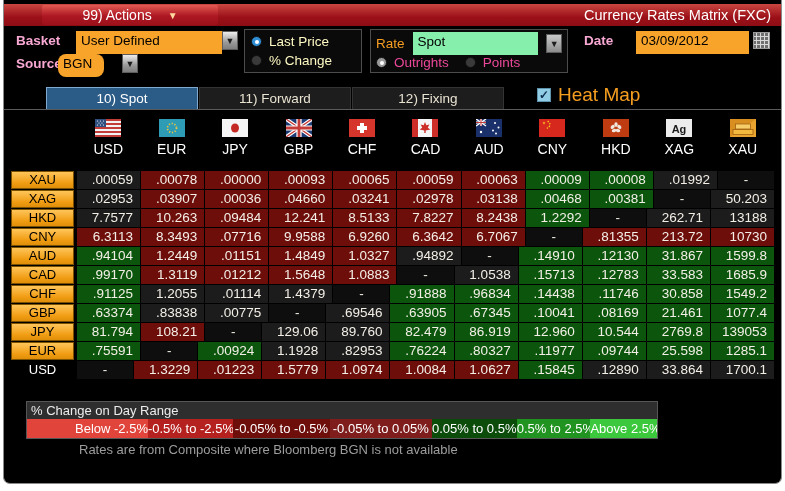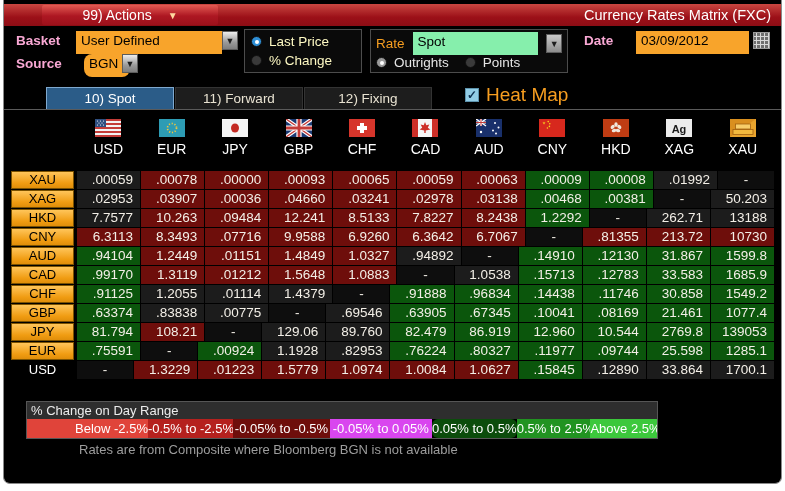--- a/index.html
+++ b/index.html
@@ -42,30 +42,30 @@
   }
   .panel { position:absolute; border:1px solid #4c4c4c; background:#0a0a0a;
            display:flex; flex-direction:column; justify-content:space-around; padding:2px 6px; }
   .radio-row { display:flex; align-items:center; gap:7px; cursor:pointer; }
   .radio { width:11px; height:11px; border-radius:50%; background:#3a3a3a;
            border:1px solid #101010; position:relative; flex:0 0 auto; }
   .radio.sel::after { content:''; position:absolute; inset:2.5px; border-radius:50%; background:#fff; }
   .radio.blue { background:#2e8fd6; }
   .radio.gray { background:#9a9a9a; }
   .radio-lbl-orange { color:#fef9c3; }
-  .radio-lbl-gray { color:#e5e5e5; }
+  .radio-lbl-gray { color:#ec4899; }
   .field.gray { background:#86efac; }
   .dd-btn.gray { background:linear-gradient(#c9c9c9,#8d8d8d); }
   .cal-btn { position:absolute; width:17px; height:17px; background:#6e6e6e; border:1px solid #9a9a9a;
     background-image:linear-gradient(#d8d8d8 1px, transparent 1px), linear-gradient(90deg,#d8d8d8 1px, transparent 1px);
     background-size:4px 4px; background-position:2px 3px; cursor:pointer; }
   
   .tabsrow { margin-top:0px; height:24px; display:flex; align-items:flex-end;
              padding-left:42px; border-bottom:1px solid #5a5a5a; }
-  .tab { width:128px; height:22px; line-height:22px; text-align:center; font-size:13.5px;
+  .tab { width:152px; height:22px; line-height:22px; text-align:center; font-size:13.5px;
          color:#e9e3d2; background:#1d1d1d; border:1px solid #333; border-bottom:none;
          margin-right:1px; cursor:pointer; }
   .tab.active { background:#2b5c88; border:1px solid #7fa9cf; border-bottom:none; color:#fff; }
   .heatmap { display:flex; align-items:center; gap:7px; margin-left:32px; margin-bottom:3px; cursor:pointer; }
   .checkbox { width:14px; height:14px; background:#92cde6; border:1px solid #5d93ad;
               color:#0d3050; font-size:12px; line-height:12px; text-align:center; font-weight:bold; }
   .heatmap-lbl { color:#f79e20; font-size:19px; }
   
   .matrix { margin:8px 7px 0; }
   .hrow { display:flex; height:20px; align-items:center; }
@@ -108,21 +108,21 @@
     </div>
     <div class="topbar-title">Currency Rates Matrix (FXC)</div>
   </div>
 
   <div class="controls">
     <span class="olabel" style="left:12px; top:7px;">Basket</span>
     <div class="field" style="left:72px; top:5px; width:146px;">User Defined</div>
     <div class="dd-btn" style="left:218px; top:5px;">▼</div>
 
     <span class="olabel" style="left:12px; top:30px;">Source</span>
-    <div class="field" style="left:80px; top:28px; width:46px;border-radius:8px;">BGN</div>
+    <div class="field" style="left:54px; top:28px; width:46px;border-radius:8px;">BGN</div>
     <div class="dd-btn" style="left:118px; top:28px;">▼</div>
 
     <div class="panel" style="left:240px; top:3px; width:118px; height:44px;">
       <div class="radio-row">
         <span class="radio blue sel"></span>
         <span class="radio-lbl-orange">Last Price</span>
       </div>
       <div class="radio-row">
         <span class="radio"></span>
         <span class="radio-lbl-orange">% Change</span>
@@ -439,22 +439,22 @@
         </div>
       </div>
   </div>
 
   <div class="legend">
     <div class="legend-title">% Change on Day Range</div>
     <div class="legend-row" id="legendRow">
         <div class="legend-seg" style="background:#e0443a; flex-grow:91; flex-basis:0;padding-left:48px;">Below -2.5%</div>
         <div class="legend-seg" style="background:#b5211e; flex-grow:106; flex-basis:0;">-0.5% to -2.5%</div>
         <div class="legend-seg" style="background:#6e0e0b; flex-grow:121; flex-basis:0;">-0.05% to -0.5%</div>
-        <div class="legend-seg" style="background:#d946ef; flex-grow:127; flex-basis:0;">-0.05% to 0.05%</div>
-        <div class="legend-seg" style="background:#0b4c0b; flex-grow:106; flex-basis:0;border-radius:6px;">0.05% to 0.5%</div>
+        <div class="legend-seg" style="background:#7f1d1d; flex-grow:127; flex-basis:0;">-0.05% to 0.05%</div>
+        <div class="legend-seg" style="background:#0b4c0b; flex-grow:106; flex-basis:0;">0.05% to 0.5%</div>
         <div class="legend-seg" style="background:#219321; flex-grow:92; flex-basis:0;">0.5% to 2.5%</div>
         <div class="legend-seg" style="background:#3cc83c; flex-grow:83; flex-basis:0;">Above 2.5%</div>
       </div>
   </div>
 
   <div class="footer">Rates are from Composite where Bloomberg BGN is not available</div>
 
 </div>
 
 </body></html>

